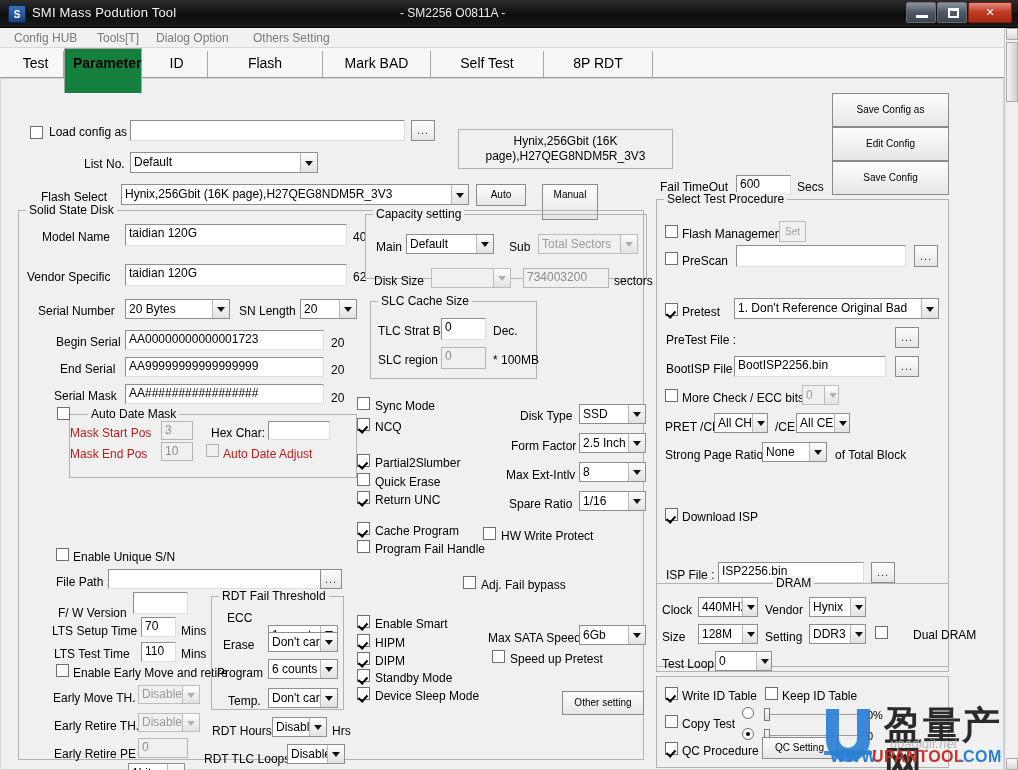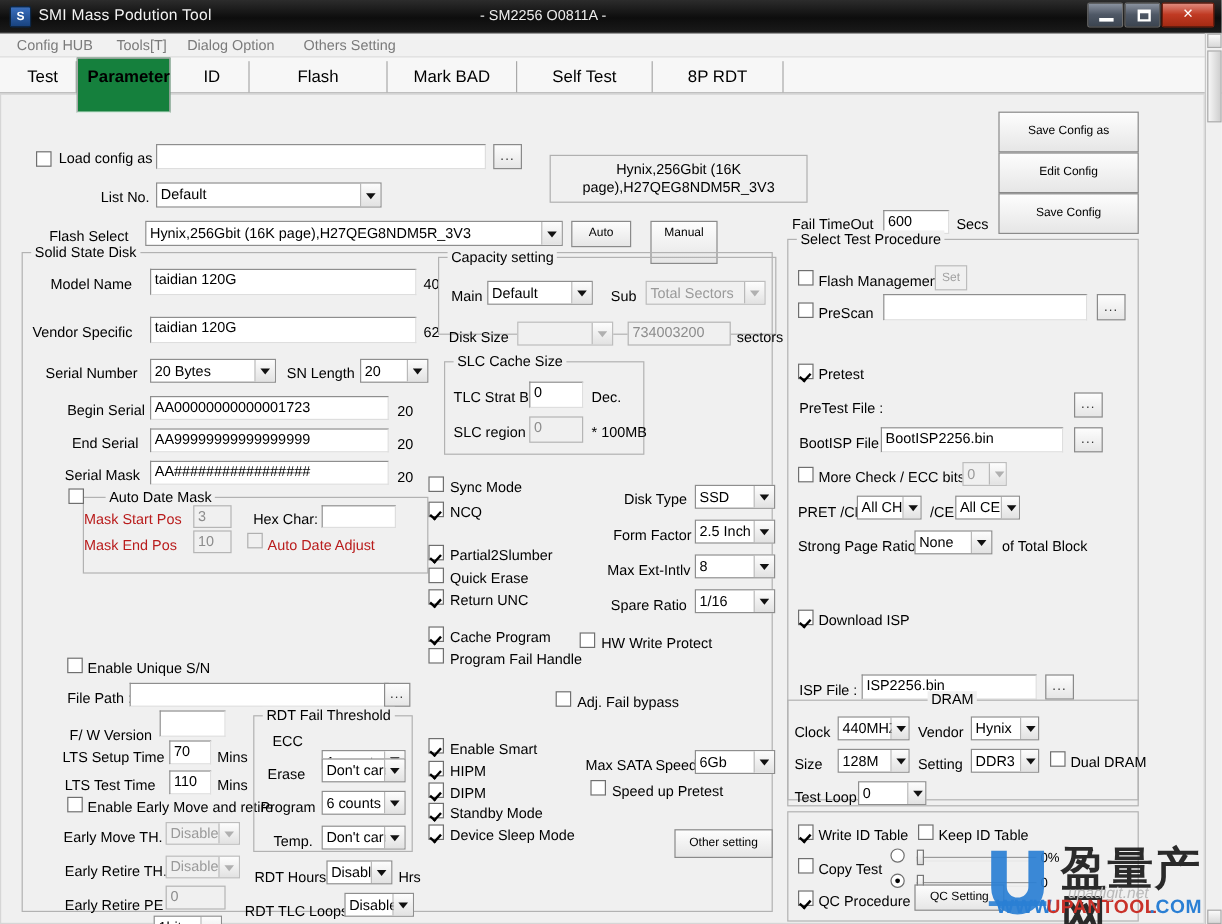--- a/index.html
+++ b/index.html
@@ -392,20 +392,24 @@
     <div class="lbl" style="left:681px;top:148px">Flash Management</div>
     <div class="btn dis" style="left:778px;top:142px;width:27px;height:21px;line-height:19px">Set</div>
 
     <div class="chk" style="left:664px;top:173px"></div>
     <div class="lbl" style="left:681px;top:175px">PreScan</div>
     <div class="txt" style="left:735px;top:166px;width:170px;height:22px"></div>
     <div class="dots" style="left:913px;top:166px;width:24px;height:22px;line-height:20px">...</div>
 
     <div class="chk on" style="left:664px;top:224px"></div>
     <div class="lbl" style="left:681px;top:226px">Pretest</div>
+    <div class="combo" style="left:733px;top:219px;width:205px;height:21px;line-height:17px">
+      <span>1. Don't Reference Original Bad</span>
+      <span class="arw"></span>
+    </div>
 
     <div class="lbl" style="left:665px;top:254px">PreTest File :</div>
     <div class="dots" style="left:894px;top:248px;width:24px;height:21px;line-height:19px">...</div>
 
     <div class="lbl" style="left:665px;top:283px">BootISP File :</div>
     <div class="txt" style="left:733px;top:277px;width:152px;height:21px">BootISP2256.bin</div>
     <div class="dots" style="left:894px;top:277px;width:24px;height:21px;line-height:19px">...</div>
 
     <div class="chk" style="left:664px;top:310px"></div>
     <div class="lbl" style="left:681px;top:312px">More Check  / ECC bits</div>
@@ -457,21 +461,21 @@
     <div class="combo" style="left:697px;top:545px;width:60px;height:20px;line-height:16px">
       <span>128M</span>
       <span class="arw" style="width:15px"></span>
     </div>
     <div class="lbl" style="left:764px;top:551px">Setting</div>
     <div class="combo" style="left:808px;top:545px;width:57px;height:20px;line-height:16px">
       <span>DDR3</span>
       <span class="arw" style="width:15px"></span>
     </div>
     <div class="chk" style="left:874px;top:547px"></div>
-    <div class="lbl" style="left:891px;top:549px">Dual DRAM</div>
+    <div class="lbl" style="left:912px;top:549px">Dual DRAM</div>
 
     <div class="lbl" style="left:661px;top:578px">Test Loop</div>
     <div class="combo" style="left:714px;top:572px;width:57px;height:20px;line-height:16px">
       <span>0</span>
       <span class="arw" style="width:15px"></span>
     </div>
 
     <div class="panel" style="left:655px;top:597px;width:293px;height:92px"></div>
     <div class="chk on" style="left:664px;top:608px"></div>
     <div class="lbl" style="left:681px;top:610px">Write ID Table</div>

